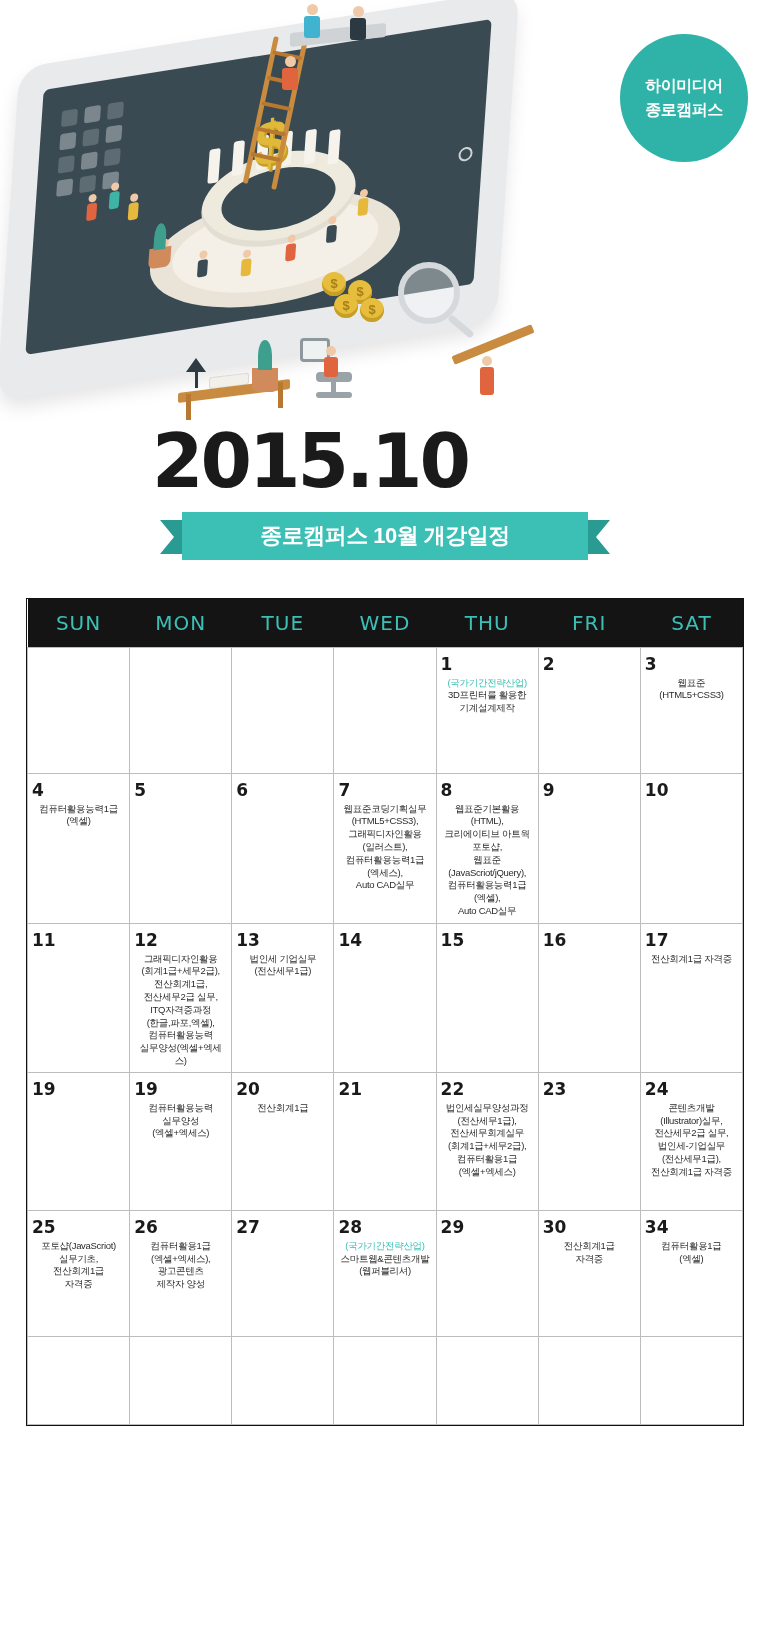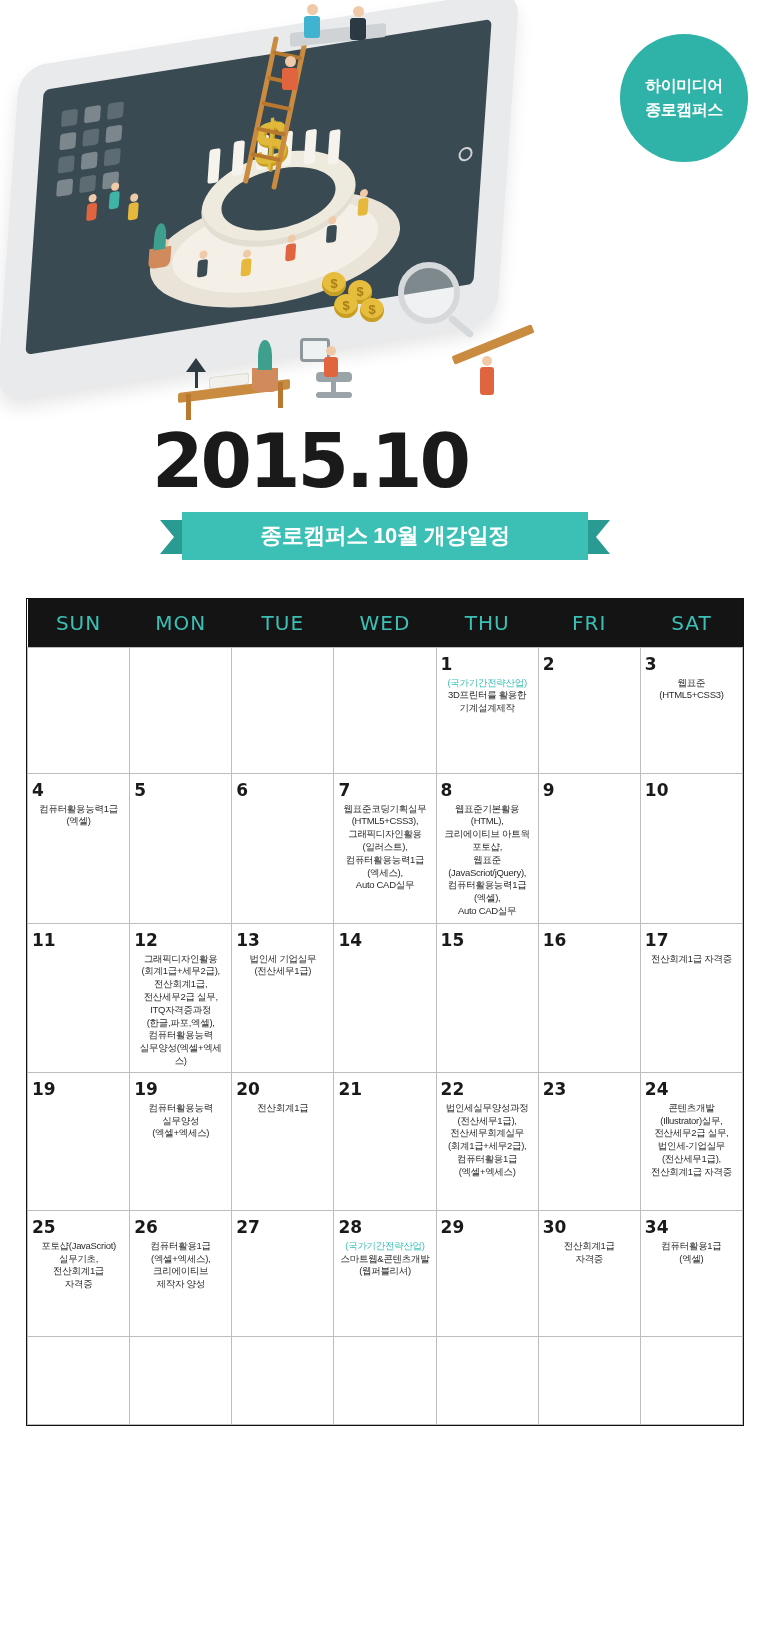--- a/index.html
+++ b/index.html
@@ -646,21 +646,21 @@
             <div class="ev"><span>콘텐츠개발</span><br><span>(Illustrator)실무,</span><br><span>전산세무2급 실무,</span><br><span>법인세-기업실무</span><br><span>(전산세무1급),</span><br><span>전산회계1급 자격증</span><br></div>
           </td>
         </tr>
         <tr>
           <td>
             <span class="daynum">25</span>
             <div class="ev"><span>포토샵(JavaScriot)</span><br><span>실무기초,</span><br><span>전산회계1급</span><br><span>자격증</span><br></div>
           </td>
           <td>
             <span class="daynum">26</span>
-            <div class="ev"><span>컴퓨터활용1급</span><br><span>(엑셀+엑세스),</span><br><span>크리에이티브</span><br><span>제작자 양성</span><br></div>
+            <div class="ev"><span>컴퓨터활용1급</span><br><span>(엑셀+엑세스),</span><br><span>광고콘텐츠</span><br><span>제작자 양성</span><br></div>
           </td>
           <td>
             <span class="daynum">27</span>
           </td>
           <td>
             <span class="daynum">28</span>
             <div class="ev"><span class="gov">(국가기간전략산업)</span><span>스마트웹&amp;콘텐츠개발</span><br><span>(웹퍼블리셔)</span><br></div>
           </td>
           <td>
             <span class="daynum">29</span>

